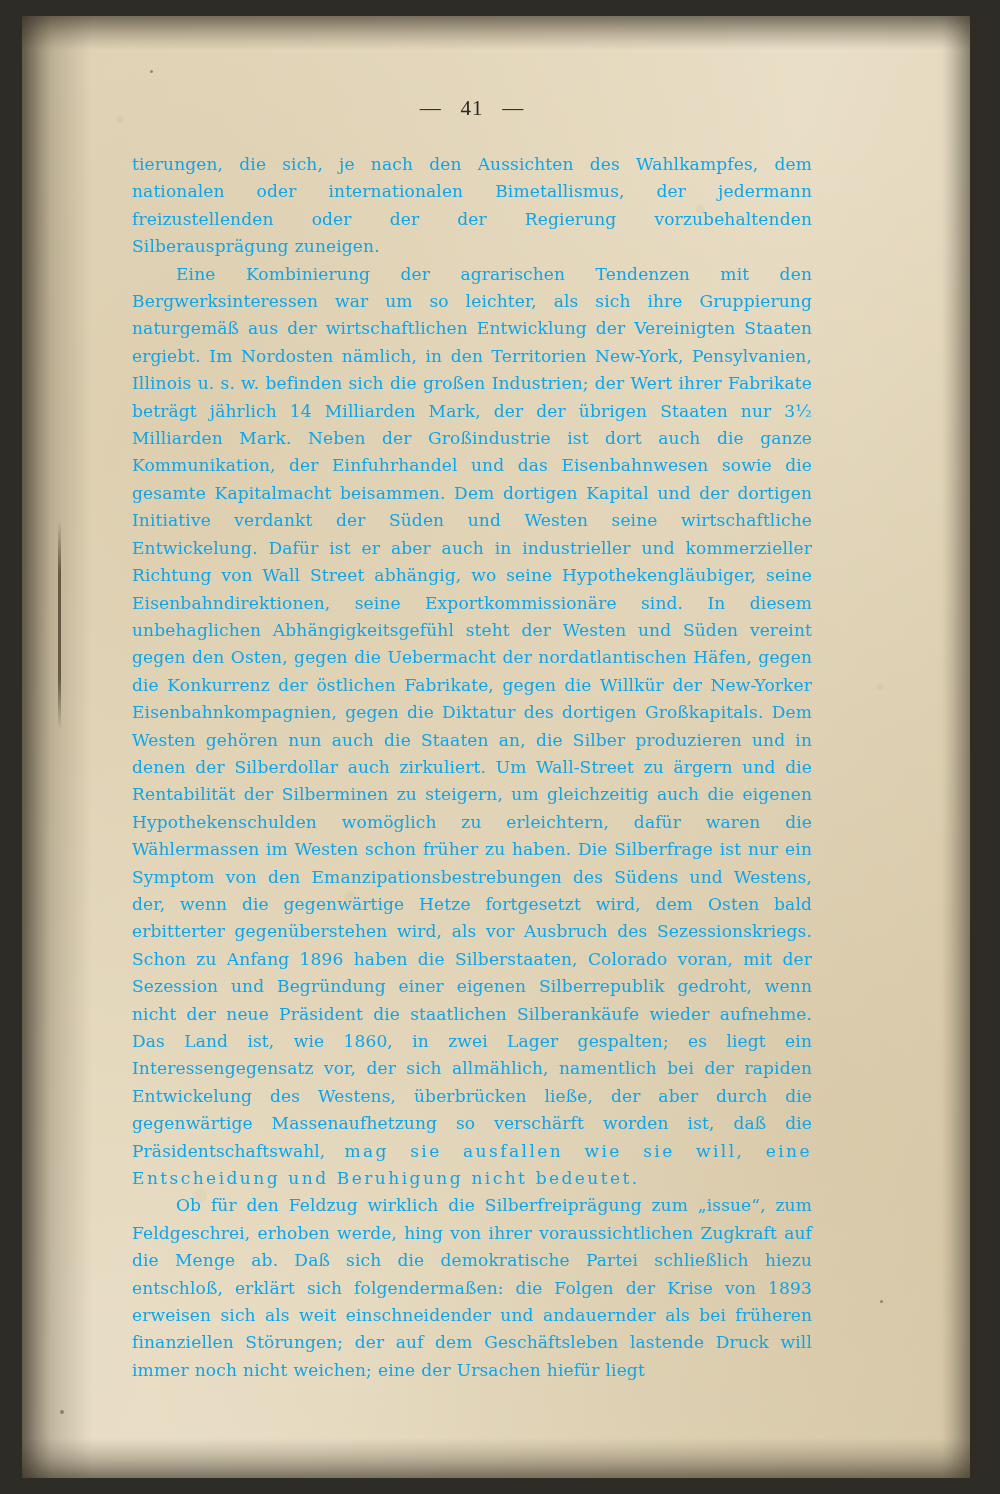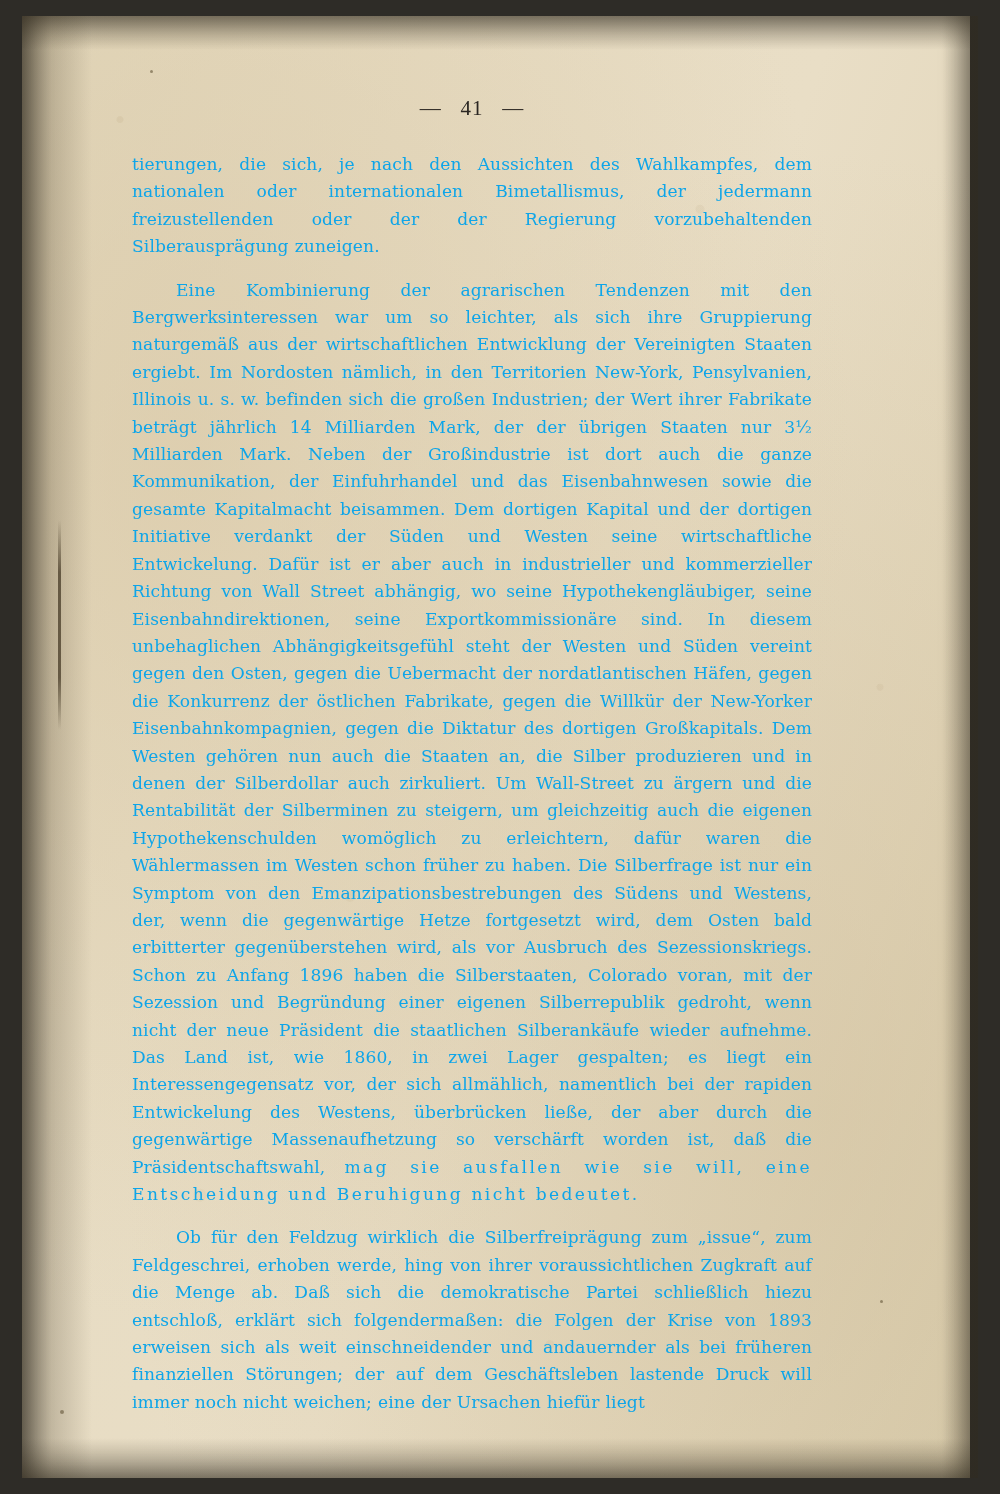--- a/index.html
+++ b/index.html
@@ -128,21 +128,21 @@
     font-family: "DejaVu Serif", "Liberation Serif", serif;
     font-size: 17.1px;
     line-height: 27.4px;
     color: #0ea5e9;
     text-align: justify;
     text-justify: inter-word;
     margin: 0;
     letter-spacing: 0.1px;
     word-spacing: 0.5px;
   }
-  .para + .para { margin-top: 16px; }
+  .para + .para { margin-top: 0; }
   .indent { text-indent: 44px; }
 
   
   #content .para {
     font-weight: 400;
     -webkit-font-smoothing: none;
   }
 
   .sp { letter-spacing: 2.4px; }
 </style>

